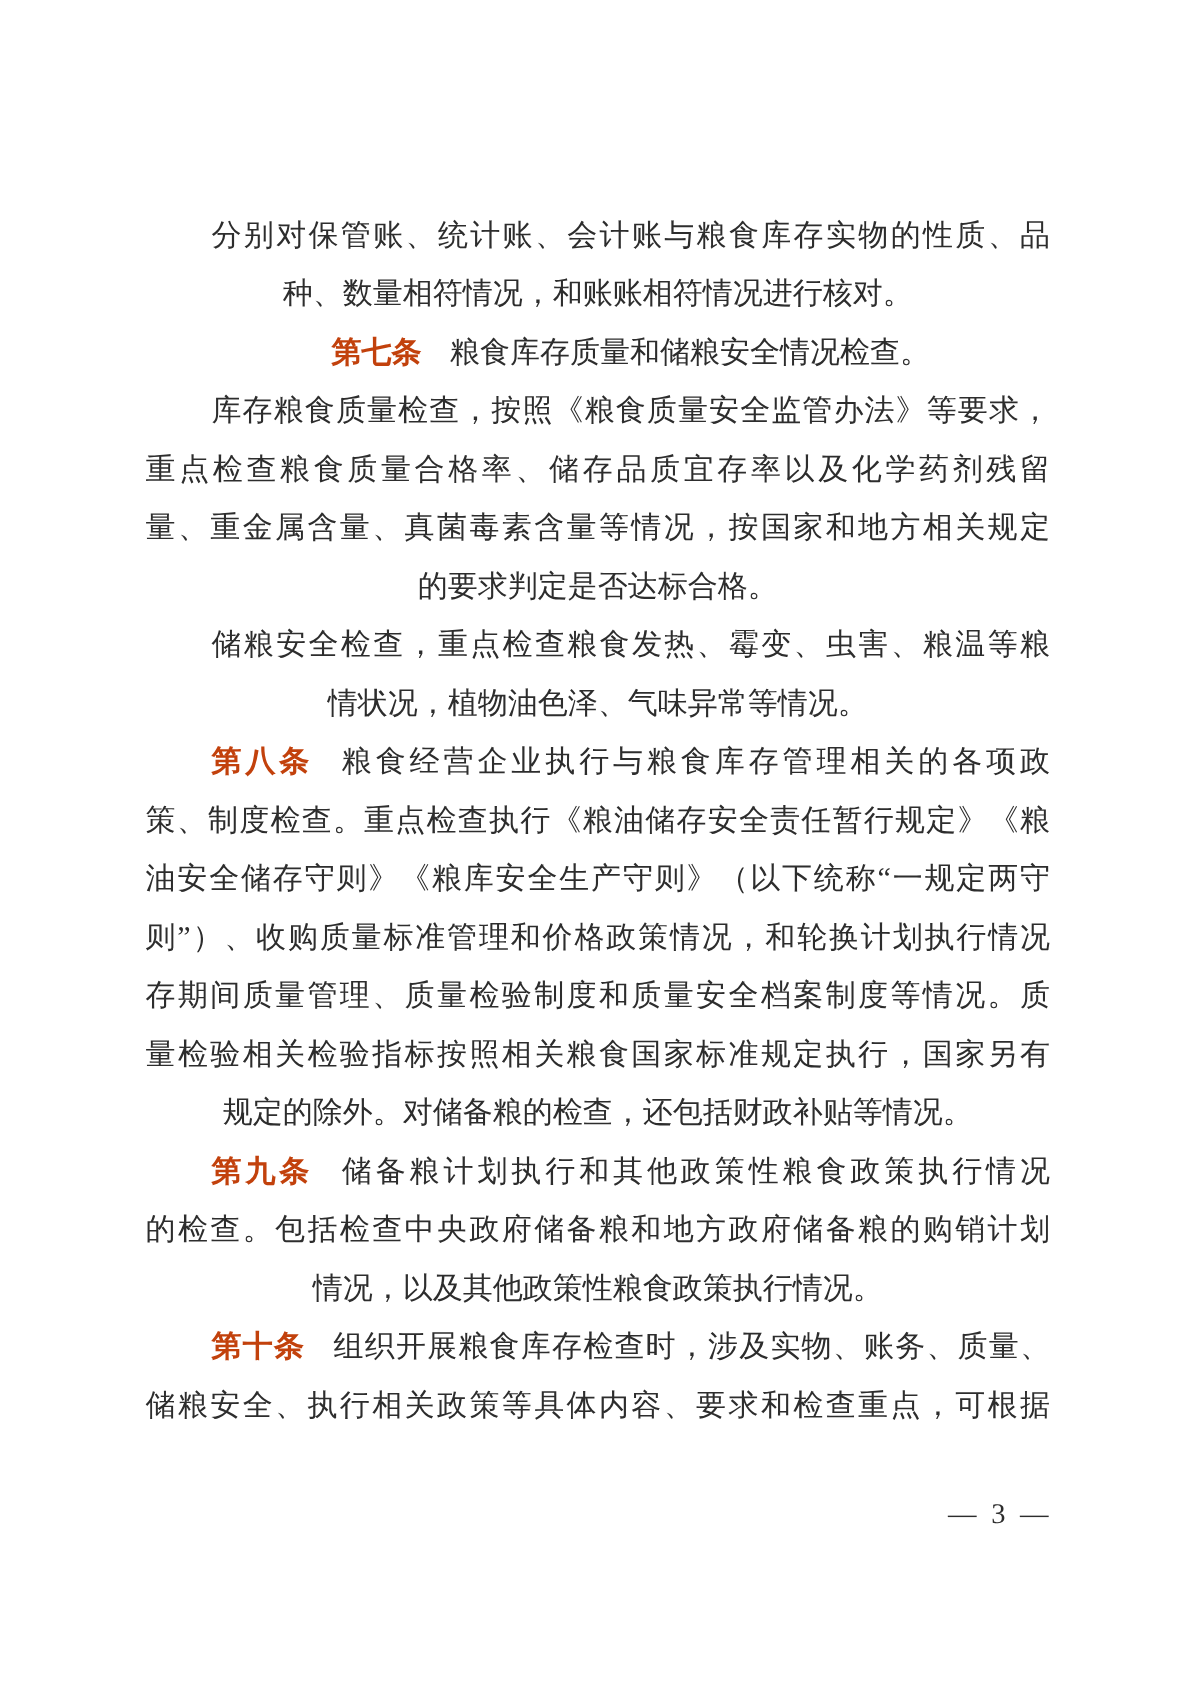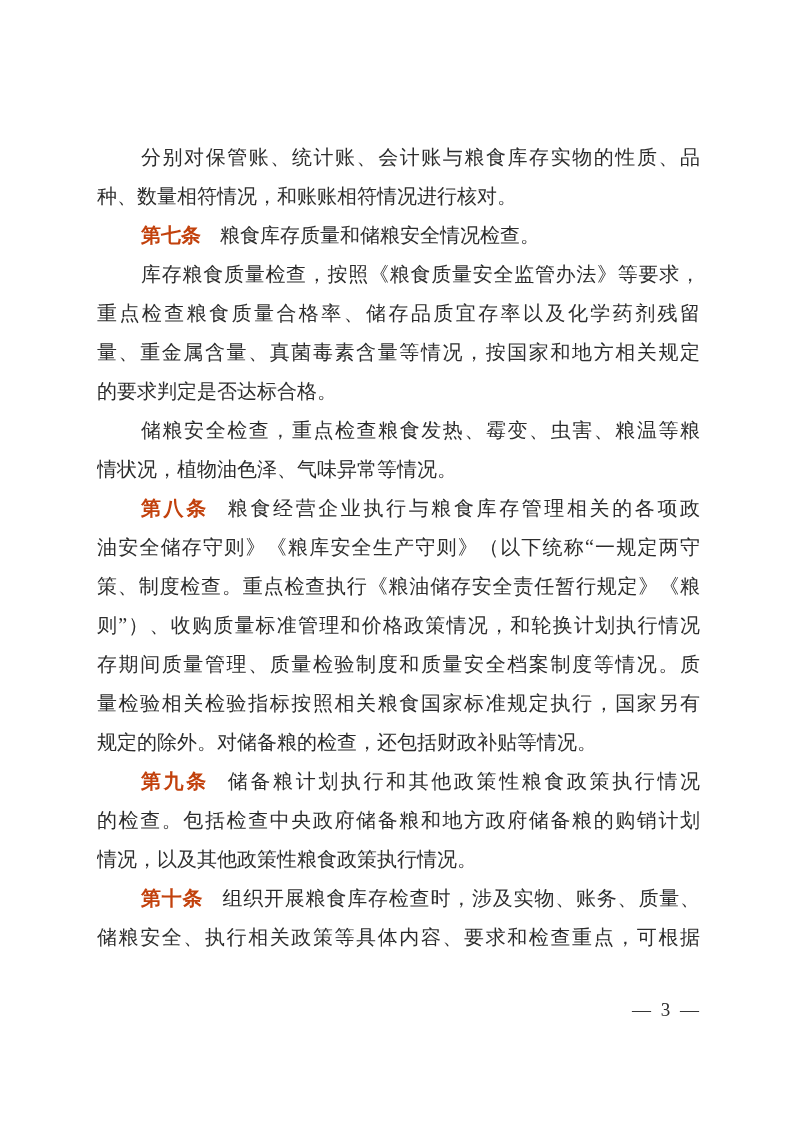--- a/index.html
+++ b/index.html
@@ -25,21 +25,21 @@
     width: 603px;
   }
   .line {
     margin: 0;
     padding: 0;
     height: 39px;
     line-height: 39px;
     font-size: 20px;
     letter-spacing: 0;
     overflow: hidden;
-    text-align: left;
+    text-align: center;
   }
   .fill {
     text-align: justify;
     text-align-last: justify;
     text-justify: inter-character;
     font-family: Liberation Serif, serif;
   }
   .indent {
     text-indent: 44px;
   }
@@ -68,22 +68,22 @@
     <p class="line indent fill">分别对保管账、统计账、会计账与粮食库存实物的性质、品</p>
     <p class="line">种、数量相符情况，和账账相符情况进行核对。</p>
     <p class="line indent"><span class="term">第七条</span><span>粮食库存质量和储粮安全情况检查。</span></p>
     <p class="line indent fill">库存粮食质量检查，按照《粮食质量安全监管办法》等要求，</p>
     <p class="line fill">重点检查粮食质量合格率、储存品质宜存率以及化学药剂残留</p>
     <p class="line fill">量、重金属含量、真菌毒素含量等情况，按国家和地方相关规定</p>
     <p class="line">的要求判定是否达标合格。</p>
     <p class="line indent fill">储粮安全检查，重点检查粮食发热、霉变、虫害、粮温等粮</p>
     <p class="line">情状况，植物油色泽、气味异常等情况。</p>
     <p class="line indent fill"><span class="term">第八条</span><span>粮食经营企业执行与粮食库存管理相关的各项政</span></p>
+    <p class="line fill">策、制度检查。重点检查执行《粮油储存安全责任暂行规定》《粮</p>
     <p class="line fill">油安全储存守则》《粮库安全生产守则》（以下统称“一规定两守</p>
-    <p class="line fill">策、制度检查。重点检查执行《粮油储存安全责任暂行规定》《粮</p>
     <p class="line fill">则”）、收购质量标准管理和价格政策情况，和轮换计划执行情况</p>
     <p class="line fill">存期间质量管理、质量检验制度和质量安全档案制度等情况。质</p>
     <p class="line fill">量检验相关检验指标按照相关粮食国家标准规定执行，国家另有</p>
     <p class="line">规定的除外。对储备粮的检查，还包括财政补贴等情况。</p>
     <p class="line indent fill"><span class="term">第九条</span><span>储备粮计划执行和其他政策性粮食政策执行情况</span></p>
     <p class="line fill">的检查。包括检查中央政府储备粮和地方政府储备粮的购销计划</p>
     <p class="line">情况，以及其他政策性粮食政策执行情况。</p>
     <p class="line indent fill"><span class="term">第十条</span><span>组织开展粮食库存检查时，涉及实物、账务、质量、</span></p>
     <p class="line fill">储粮安全、执行相关政策等具体内容、要求和检查重点，可根据</p>
   </div>

